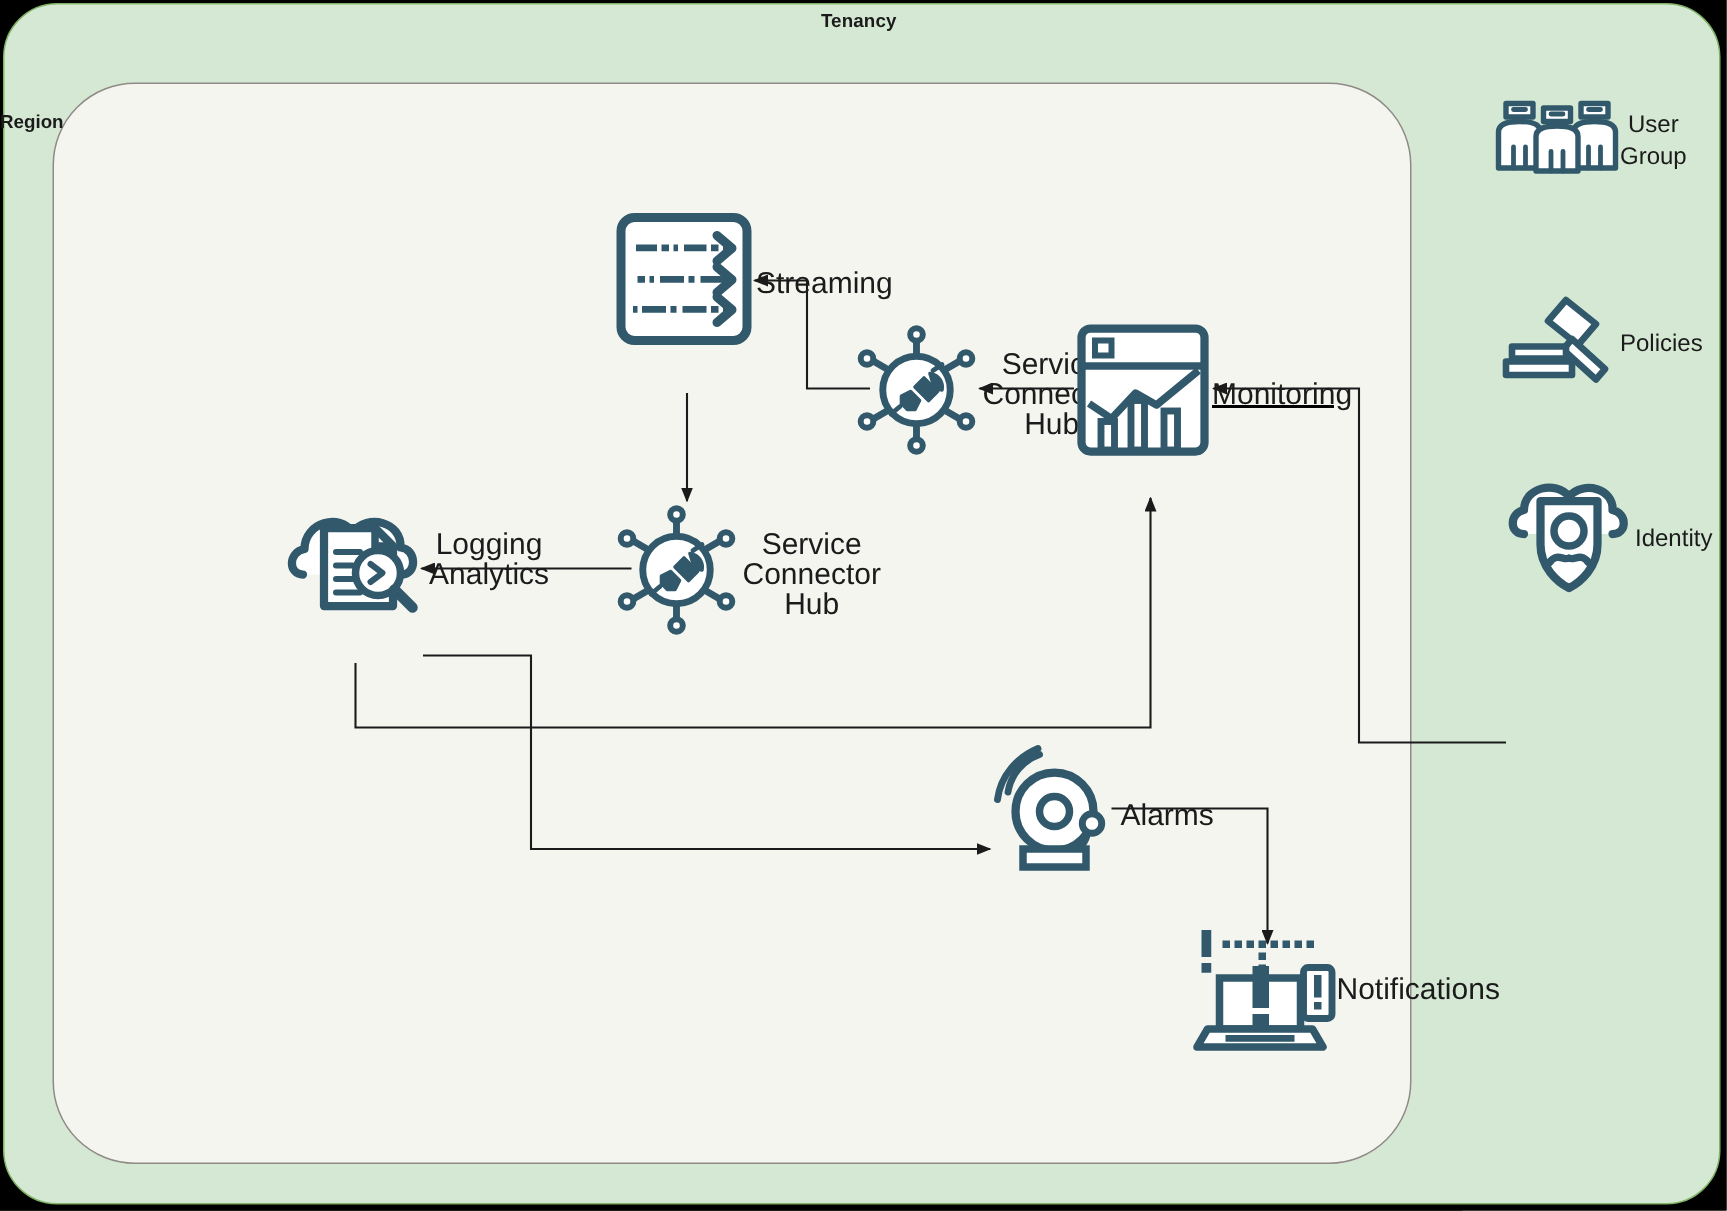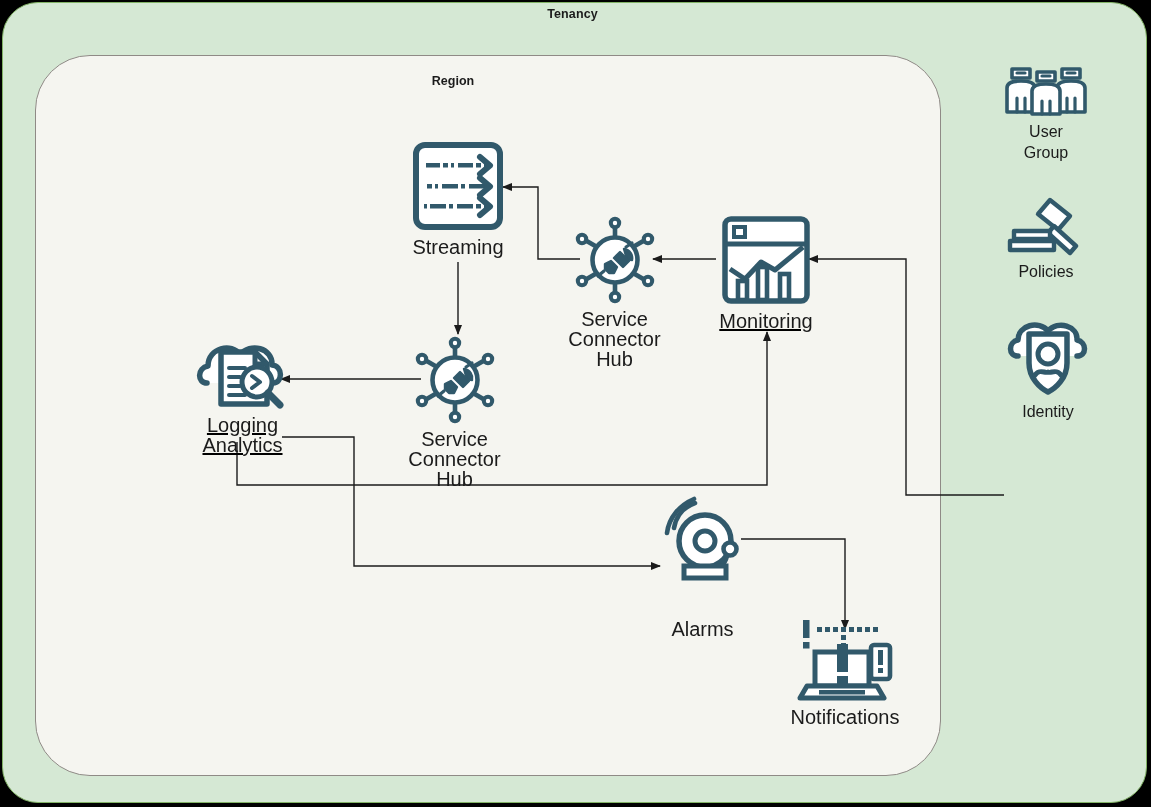--- a/index.html
+++ b/index.html
@@ -16,26 +16,26 @@
     position:absolute;left:0;top:7px;width:1145px;text-align:center;
     font-size:12.5px;font-weight:bold;color:#1b1b1b;letter-spacing:.1px;
   }
 
   .region-box{
     position:absolute;left:35px;top:55px;width:906px;height:721px;
     background:#f5f5f0;border:1px solid #8f8a86;border-radius:55px;
     box-sizing:border-box;
   }
   .region-title{
-    position:absolute;left:0;top:74px;width:906px;text-align:center;
+    position:absolute;left:0;top:74px;width:906px;
     font-size:12.5px;font-weight:bold;color:#1b1b1b;
   }
 
   
-  .node{position:absolute;display:flex;flex-direction:column;align-items:center;}
+  .node{position:absolute;display:flex;align-items:center;}
   .node .glyph{display:block;}
   .node .cap{
     margin-top:5px;text-align:center;font-size:20px;line-height:20px;
     color:#1b1b1b;white-space:pre-line;font-weight:400;
   }
   .side .cap{font-size:16px;line-height:21px;}
 
   svg{display:block;overflow:visible;}
   .edges{position:absolute;left:0;top:0;width:1151px;height:807px;pointer-events:none;}
 </style>
@@ -154,21 +154,21 @@
         <g fill="none" stroke="#31596b" stroke-width="4.6">
           <rect x="18" y="67" width="9" height="19"></rect>
           <rect x="38" y="53" width="9" height="33"></rect>
           <rect x="60" y="60" width="9" height="26"></rect>
         </g>
       </svg>
     </span>
     <span class="cap">Monitoring</span>
   </div>
 
-  <div class="node" style="left:190px;top:330px;width:105px;text-decoration:underline;">
+  <div class="node" style="left:190px;top:330px;width:105px;">
     <span class="glyph">
       <svg width="96" height="80" viewBox="0 0 96 80">
         <path d="M12,53 C2,53 2,38 13,36 C13,18 37,12 45,25 C55,12 78,18 77,35 C88,36 88,53 78,53" fill="#fff" stroke="#31596b" stroke-width="5.5" stroke-linejoin="round" stroke-linecap="round"></path>
         <path d="M26,22 L60,22 L72,34 L72,74 L26,74 Z" fill="#fff" stroke="#31596b" stroke-width="5.5" stroke-linejoin="round"></path>
         <path d="M60,22 L60,34 L72,34" fill="none" stroke="#31596b" stroke-width="5"></path>
         <g stroke="#31596b" stroke-width="4" stroke-linecap="round">
           <line x1="34" y1="38" x2="50" y2="38"></line>
           <line x1="34" y1="47" x2="45" y2="47"></line>
           <line x1="34" y1="56" x2="45" y2="56"></line>
           <line x1="34" y1="65" x2="50" y2="65"></line>
@@ -210,21 +210,21 @@
         <g stroke="#31596b" stroke-width="3.2" stroke-linecap="round">
           <line x1="55" y1="31" x2="61" y2="27"></line>
           <line x1="33" y1="55" x2="27" y2="60"></line>
         </g>
       </svg>
     </span>
     <span class="cap">Service
 Connector Hub</span>
   </div>
 
-  <div class="node" style="left:655px;top:500px;width:95px;gap:32px;">
+  <div class="node" style="left:655px;top:500px;width:95px;">
     <span class="glyph">
       <svg width="92" height="82" viewBox="0 0 92 82">
         <g fill="none" stroke="#31596b" stroke-width="4.6" stroke-linecap="round">
           <path d="M17,28 C19,16 27,7 38,3"></path>
           <path d="M10,33 C12,17 23,5 37,-1"></path>
         </g>
         <circle cx="48" cy="41" r="26" fill="#fff" stroke="#31596b" stroke-width="5.5"></circle>
         <circle cx="48" cy="41" r="10" fill="#fff" stroke="#31596b" stroke-width="5"></circle>
         <circle cx="73" cy="49" r="6.5" fill="#fff" stroke="#31596b" stroke-width="4.6"></circle>
         <path d="M70,56 C68,64 62,69 54,70" fill="none" stroke="#31596b" stroke-width="4.6" stroke-linecap="round"></path>

